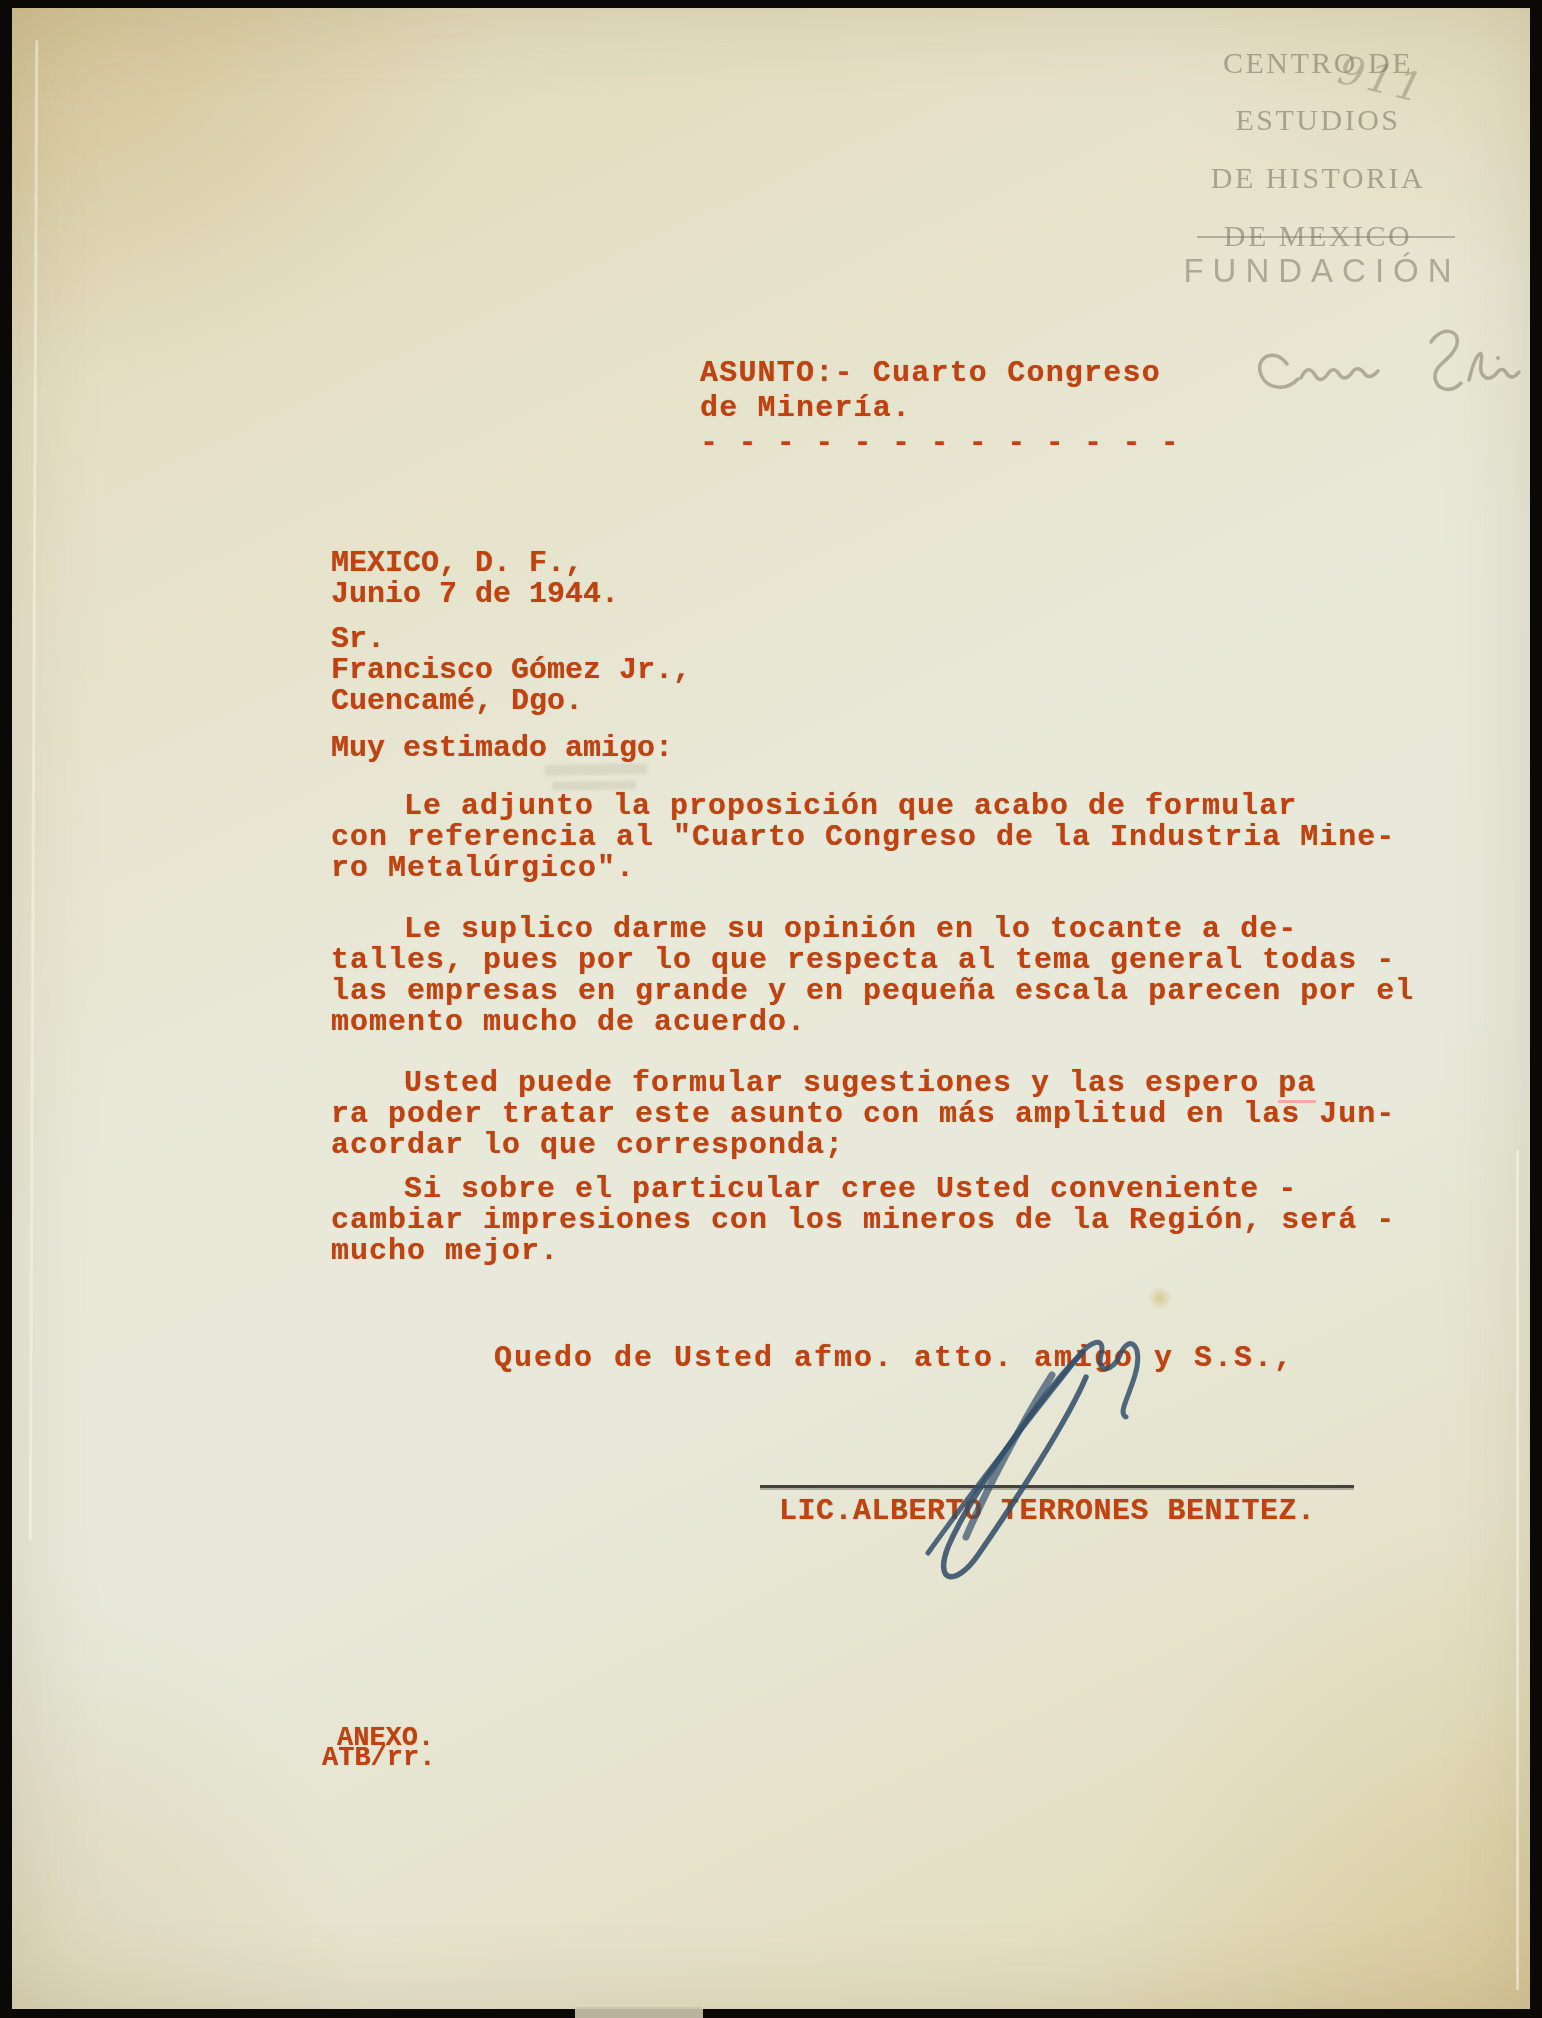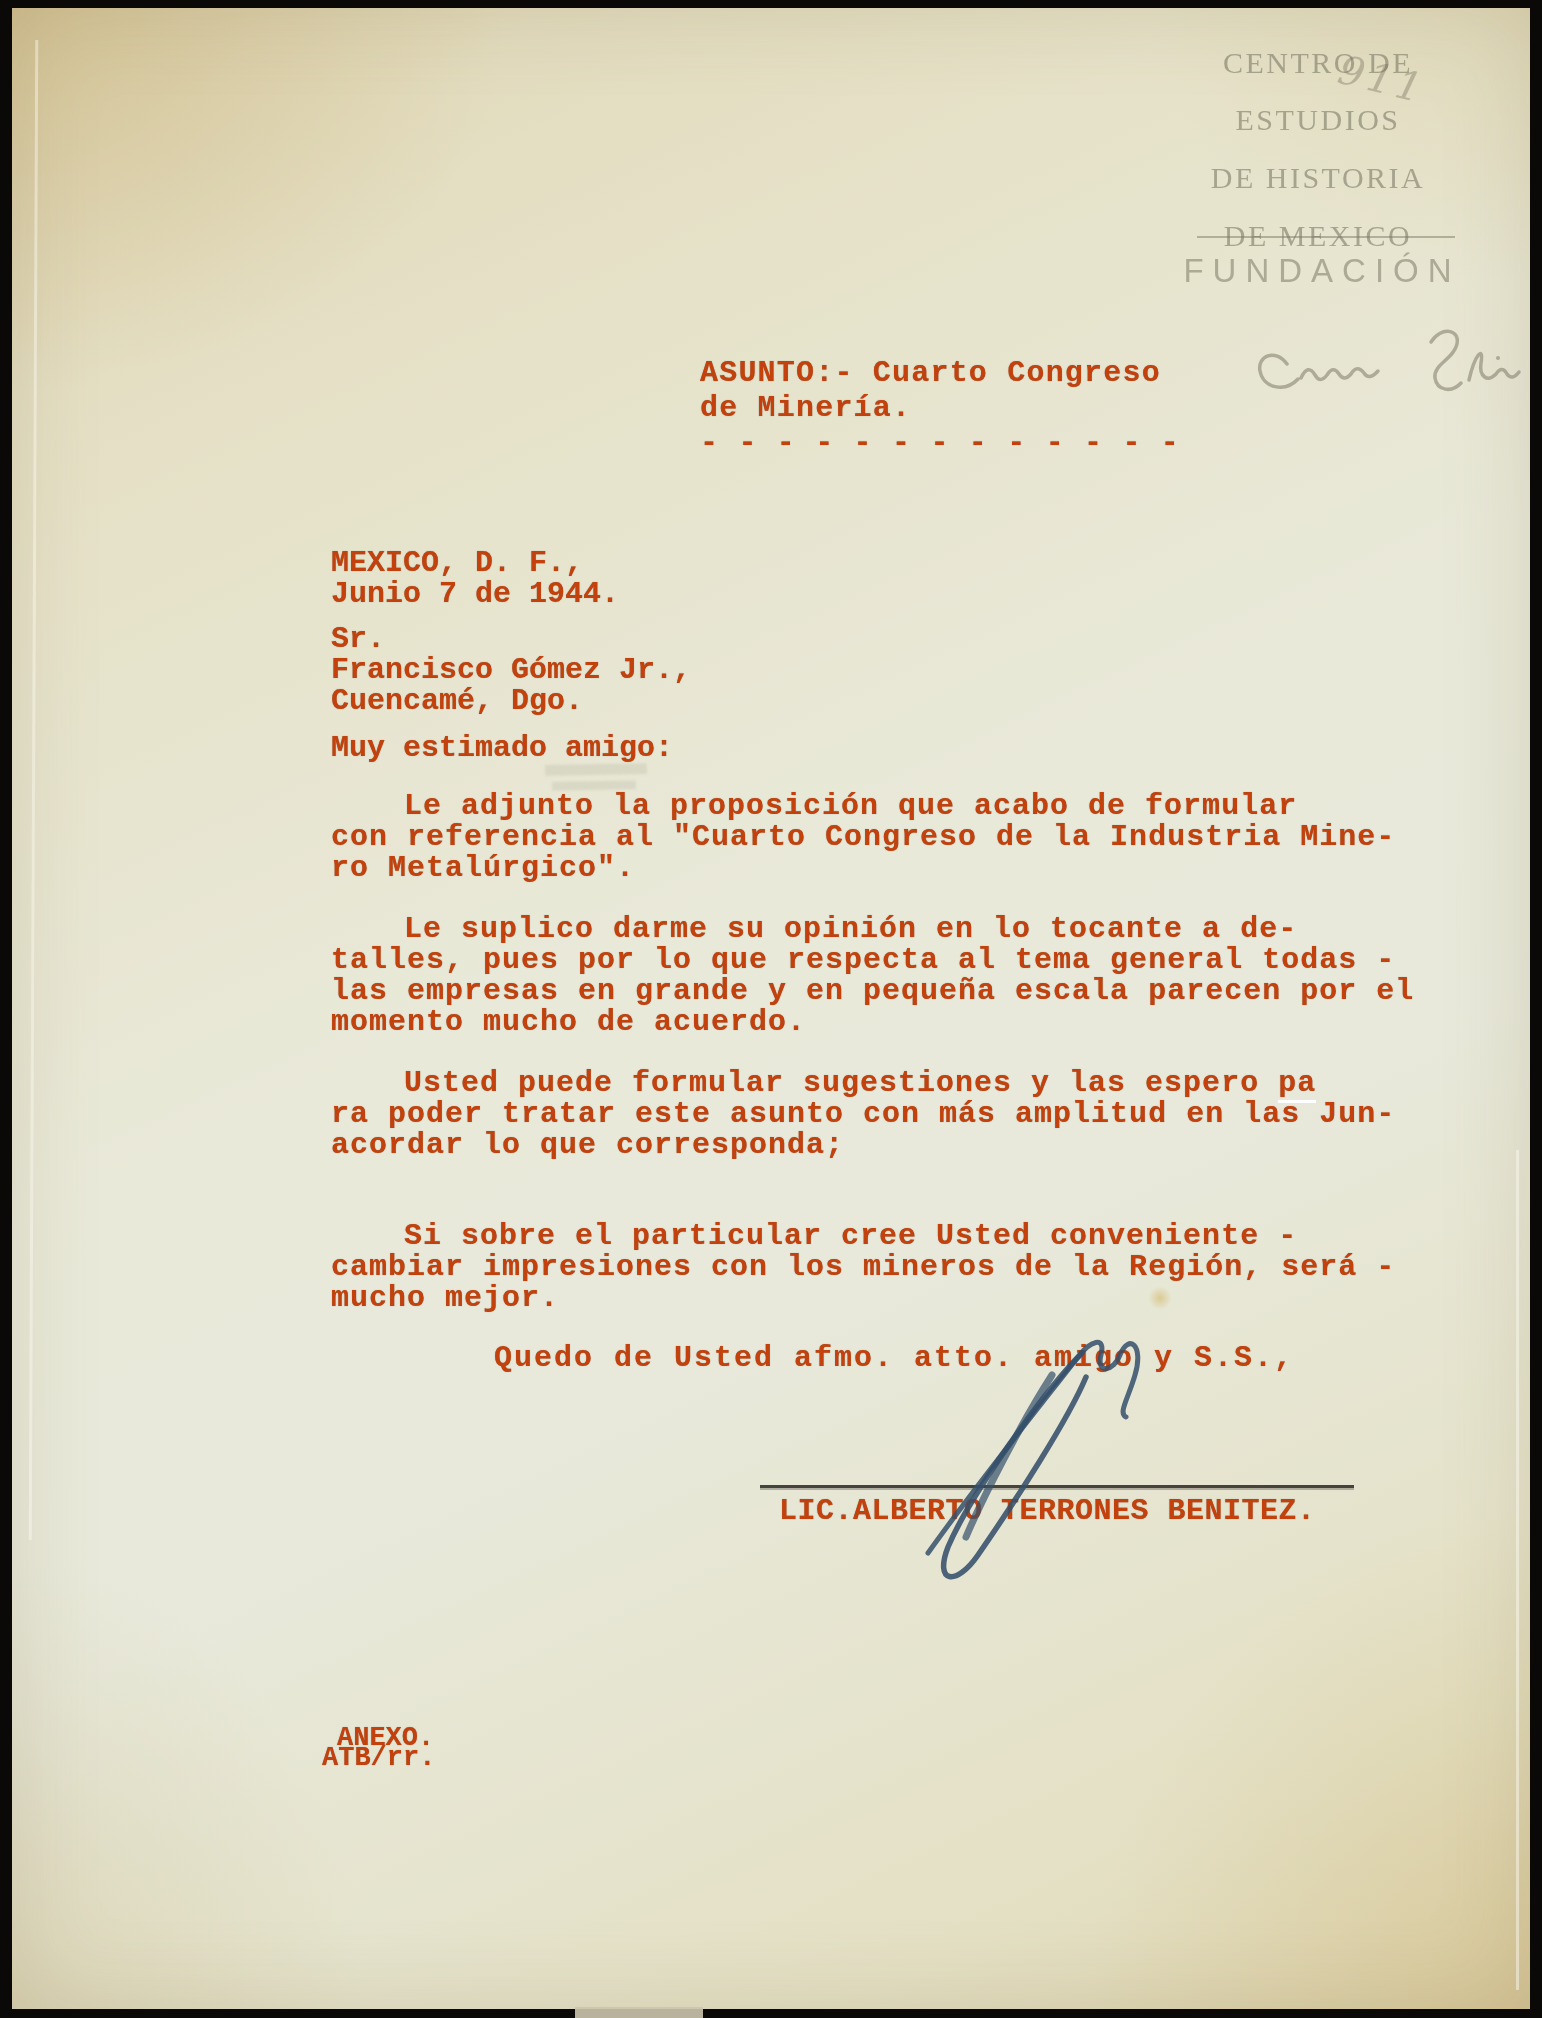--- a/index.html
+++ b/index.html
@@ -50,27 +50,27 @@
     color:#c2410c;text-shadow:0 0 1px rgba(75,73,65,0.55);white-space:nowrap;
   }
   .tight{letter-spacing:0;}
   .subject{left:700px;top:356px;line-height:35px;letter-spacing:1.2px;}
   .addr1{left:331px;top:548px;}
   .addr2{left:331px;top:624px;}
   .salutation{left:331px;top:733px;letter-spacing:0;}
   .p1{left:331px;top:791px;}
   .p2{left:331px;top:914px;}
   .p3{left:331px;top:1068px;}
-  .p4{left:331px;top:1221px;}
+  .p4{left:331px;top:1174px;}
   .closing{left:494px;top:1343px;letter-spacing:2px;}
   .signer{left:779px;top:1496px;letter-spacing:0.5px;}
   .annex{left:337px;top:1683px;font-size:27px;letter-spacing:0;margin-top:40px;}
   .initials{left:322px;top:1743px;font-size:27px;letter-spacing:0;}
   .indent{padding-left:73px;}
-  .uline{border-bottom:3px solid #ffffff;font-family:Liberation Mono, monospace;}
+  .uline{border-bottom:3px solid #fca5a5;font-family:Liberation Mono, monospace;}
   .sig-rule{position:absolute;left:760px;top:1485px;width:594px;height:3px;background:#45433b;box-shadow:0 2px 0 rgba(69,67,59,0.35);}
 
   
   .smudge{position:absolute;background:rgba(128,130,108,0.14);filter:blur(1.5px);transform:rotate(-1deg);}
   .smudge-a{left:545px;top:764px;width:102px;height:11px;}
   .smudge-b{left:552px;top:781px;width:84px;height:9px;}
   .fox-dot{
     position:absolute;left:1148px;top:1286px;width:24px;height:24px;border-radius:50%;
     background:radial-gradient(circle,rgba(212,188,112,0.65),rgba(212,188,112,0) 70%);
   }

